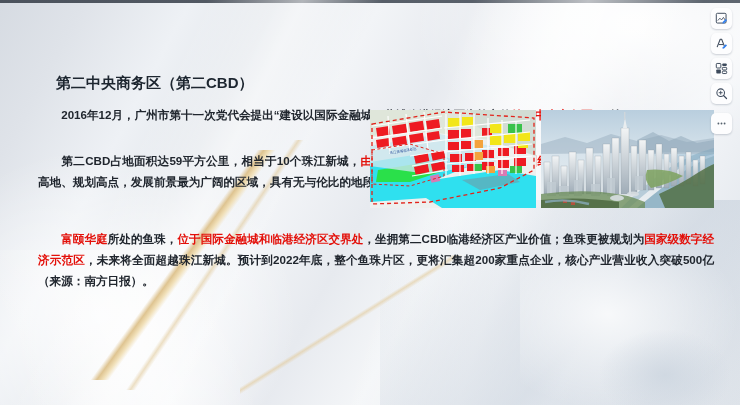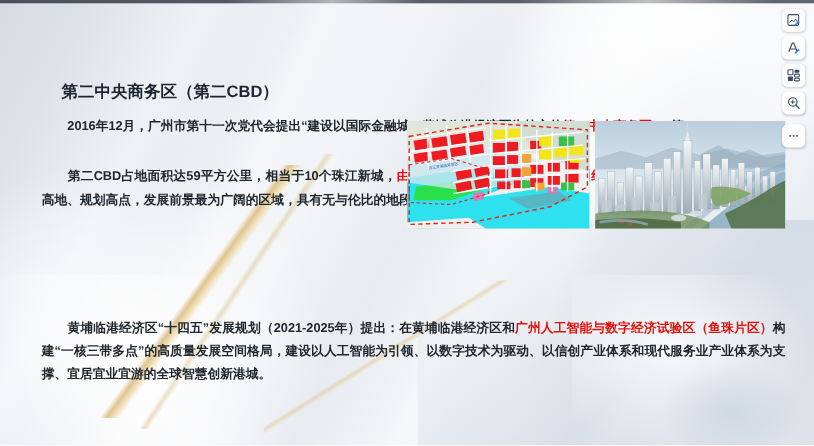--- a/index.html
+++ b/index.html
@@ -92,21 +92,21 @@
   <div class="sheen s6"></div>
 
   <div class="gold g1"></div>
   <div class="gold g2"></div>
   <div class="gold g3"></div>
 
   <div id="subtitle">第二中央商务区（第二CBD）</div>
 
   <div class="para p1"><span>　　2016年12月，广州市第十一次党代会提出“建设以国际金融城、黄埔临港经济区为核心的</span><span class="rd">第二中央商务区</span><span>”（第二CBD）。</span></div>
   <div class="para p2"><span>　　第二CBD占地面积达59平方公里，相当于10个珠江新城，</span><span class="rd">由国际金融城、临港经济区、琶洲组成黄金三角区</span><span>，汇聚广州的财富高地、规划高点，发展前景最为广阔的区域，具有无与伦比的地段价值。</span></div>
-  <div class="para p4"><span>　　黄埔临港经济区“十四五”发展规划（2021-2025年）提出：在黄埔临港经济区和</span><span class="rd">广州人工智能与数字经济试验区（鱼珠片区）</span><span>构建“一核三带多点”的高质量发展空间格局，建设以人工智能为引领、以数字技术为驱动、以信创产业体系和现代服务业产业体系为支撑、宜居宜业宜游的全球智慧创新港城。</span></div>
+  <div class="para p3"><span>　　</span><span class="rd">富颐华庭</span><span>所处的鱼珠，</span><span class="rd">位于国际金融城和临港经济区交界处</span><span>，坐拥第二CBD临港经济区产业价值；鱼珠更被规划为</span><span class="rd">国家级数字经济示范区</span><span>，未来将全面超越珠江新城。预计到2022年底，整个鱼珠片区，更将汇集超200家重点企业，核心产业营业收入突破500亿（来源：南方日报）。</span></div>
 
   <div class="photo" id="map-img">
     <svg width="166" height="98" viewBox="0 0 166 98" preserveAspectRatio="none">
       <rect x="0" y="0" width="166" height="98" fill="#eef0ef"></rect>
       <path d="M0 0 H166 V40 L120 30 L60 22 L0 26 Z" fill="#dfe6da"></path>
       <path d="M100 0 H166 V46 L130 34 L104 14 Z" fill="#d2ddd4"></path>
       <path d="M0 52 L62 42 L100 56 L60 72 L0 74 Z" fill="#2fe0ef"></path>
       <path d="M56 88 L0 92 L0 74 L62 70 L130 60 L166 66 V98 H72 Z" fill="#2fe0ef"></path>
       <path d="M8 60 L58 52 L76 60 L40 72 L6 72 Z" fill="#2ae04a"></path>
       <path d="M92 70 L138 64 L150 72 L110 80 Z" fill="#7c8d9a" opacity=".5"></path>

